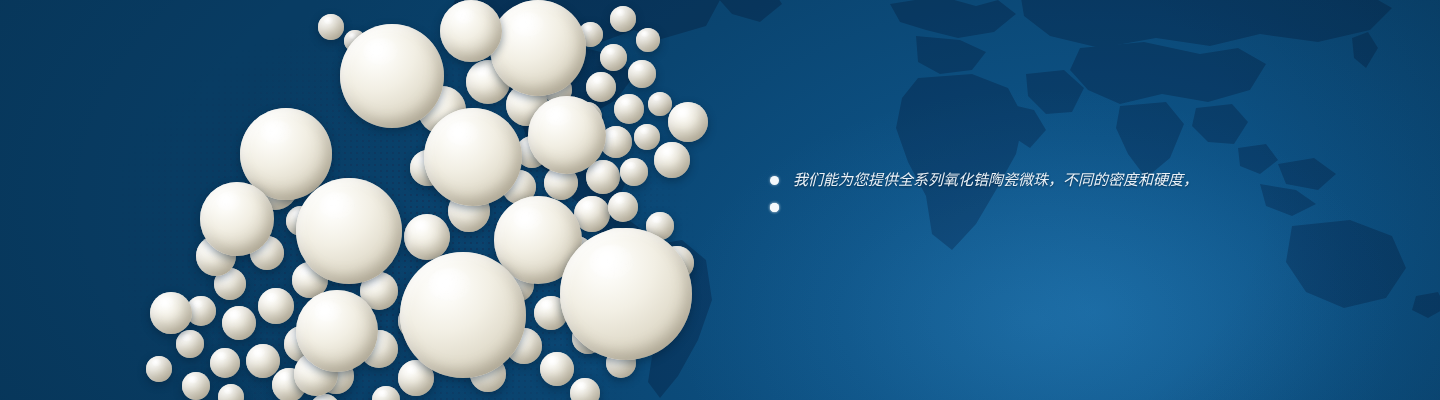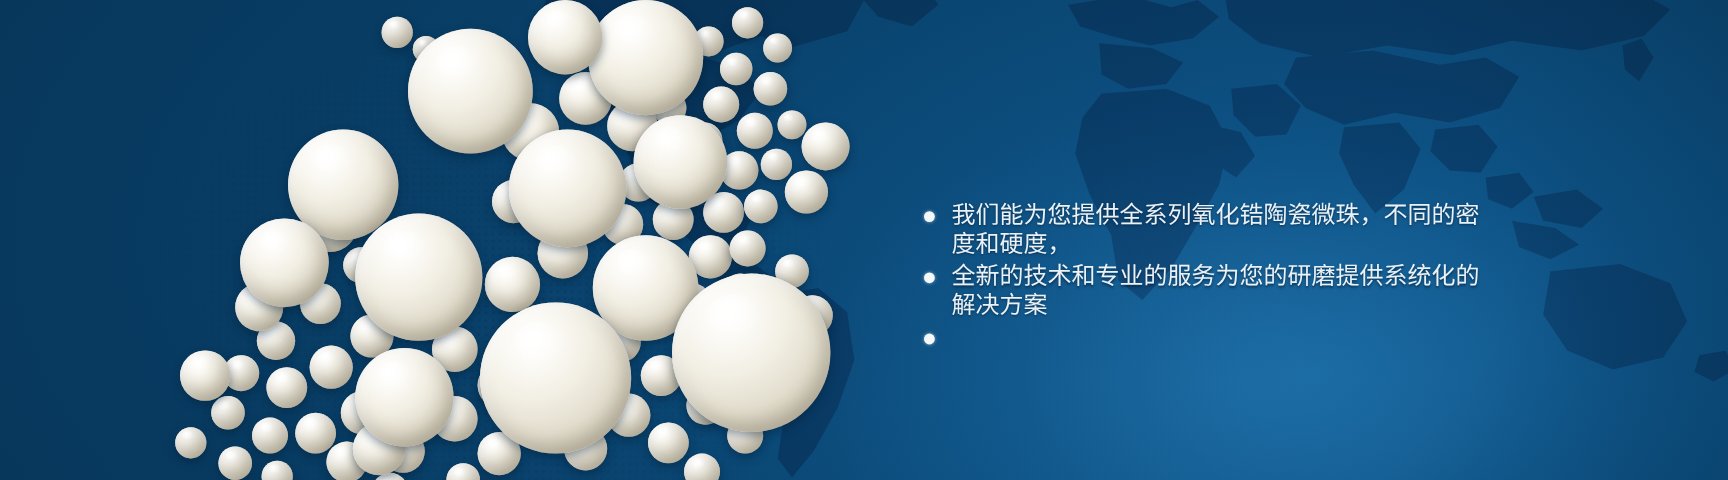--- a/index.html
+++ b/index.html
@@ -123,23 +123,24 @@
     position: absolute;
     top: 168px;
     left: 0;
     width: 470px;
   }
   .bullet {
     position: relative;
     padding-left: 28px;
     margin-bottom: 3px;
     color: #eaf1f7;
-    font-size: 20px;
+    font-size: 15px;
     line-height: 24px;
     text-shadow: 0 1px 2px rgba(2,22,42,0.6);
+    font-style: italic;
   }
   .bullet .dot {
     position: absolute;
     left: 5px;
     top: 8px;
     width: 9px;
     height: 9px;
     border-radius: 50%;
     background: #f4f8fb;
     box-shadow: 0 0 3px rgba(255,255,255,0.55);
@@ -300,21 +301,20 @@
 
     <div class="bullets">
 
       <div class="bullet">
         <span class="dot"></span>
         <span>我们能为您提供全系列氧化锆陶瓷微珠，不同的密度和硬度，</span>
       </div>
 
       <div class="bullet">
         <span class="dot"></span>
-        <span>全新的技术和专业的服务为您的研磨提供系统化的解决方案</span>
       </div>
 
       <div class="bullet">
         <span class="dot"></span>
       </div>
 
     </div>
   </div>
 
 </div>

